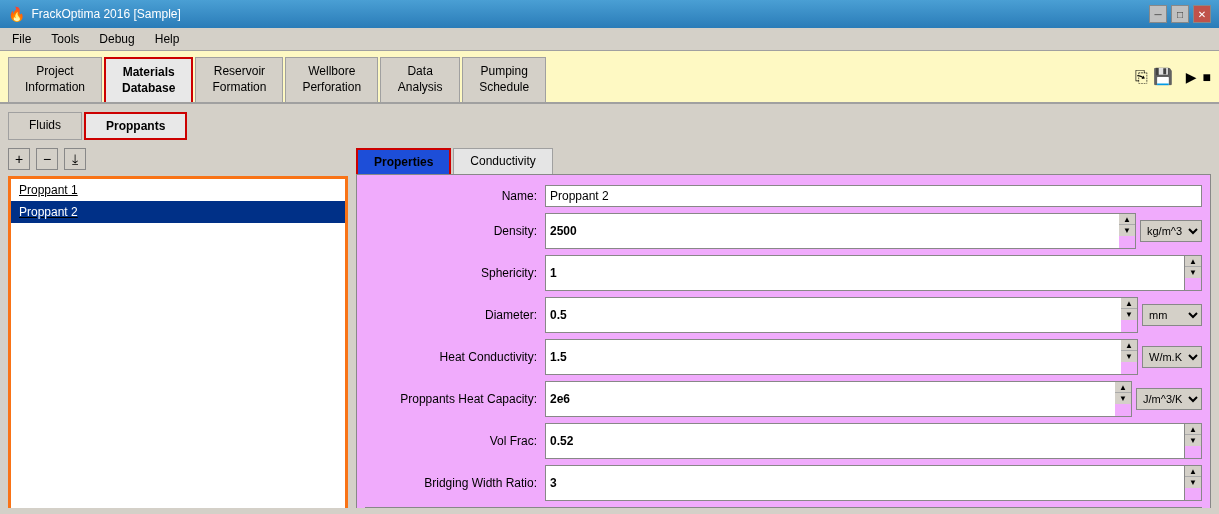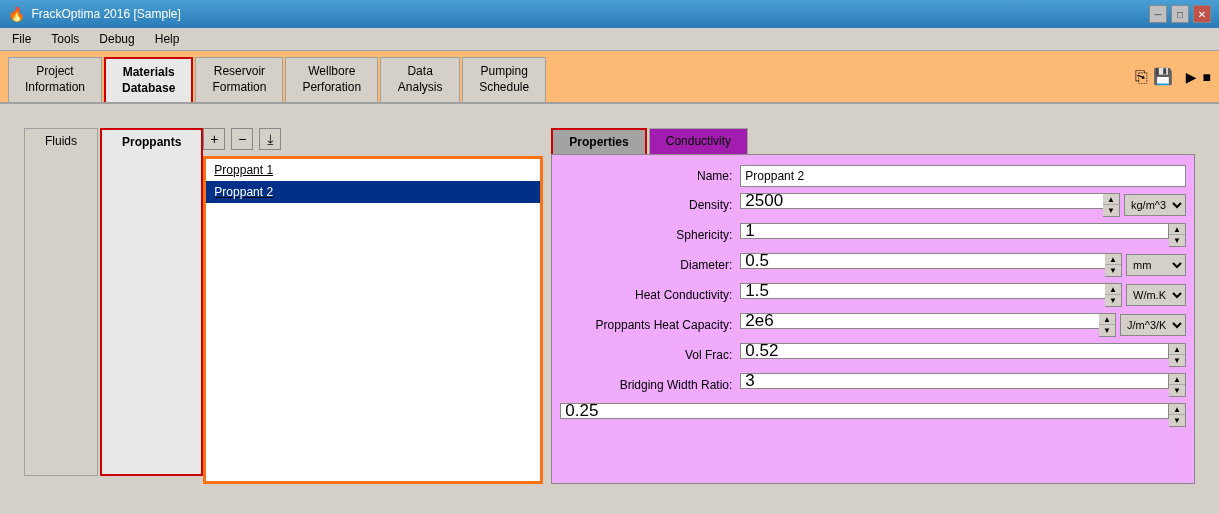--- a/index.html
+++ b/index.html
@@ -37,21 +37,21 @@
     }
     .menu-item {
       padding: 2px 8px;
       cursor: pointer;
       font-size: 12px;
       color: #000;
     }
 
     
     .nav-tabs {
-      background: #fdba74;
+      background: #fef9c3;
       display: flex;
       padding: 6px 8px 0 8px;
       gap: 2px;
       border-bottom: 2px solid #a0a0a0;
     }
     .nav-tab {
       padding: 6px 16px;
       background: #d4d0c8;
       border: 1px solid #a0a0a0;
       border-bottom: none;
@@ -71,22 +71,23 @@
       margin-left: auto;
       display: flex;
       align-items: center;
       gap: 6px;
       padding-bottom: 6px;
     }
 
     
     .content-area {
       background: #d4d0c8;
-      padding: 24px;
-      display: flex;
+      padding: 8px;
+      display: flex;
+      flex-direction: column;
       height: calc(514px - 28px - 26px - 56px);
     }
 
     
     .sub-tabs {
       display: flex;
       gap: 2px;
       margin-bottom: 8px;
     }
     .sub-tab {
@@ -150,28 +151,28 @@
       display: flex;
       flex-direction: column;
     }
     .prop-tabs {
       display: flex;
       gap: 2px;
       margin-bottom: 0;
     }
     .prop-tab {
       padding: 5px 16px;
-      background: #a21caf;
+      background: #e5e5e5;
       border: 1px solid #a0a0a0;
       border-bottom: none;
       cursor: pointer;
       font-size: 12px;
     }
     .prop-tab.active {
-      background: #a3a3a3;
+      background: #1d4ed8;
       border: 2px solid #cc0000;
       border-bottom: none;
       font-weight: bold;
     }
     .prop-content {
       border: 1px solid #888;
       background: #f0abfc;
       flex: 1;
       padding: 10px 8px;
       overflow-y: auto;
@@ -196,27 +197,28 @@
       padding: 2px 4px;
       font-size: 12px;
       outline: none;
     }
     .form-input-with-spinner {
       display: flex;
       flex: 1;
     }
     .spinner-input {
       flex: 1;
-      height: 16px;
+      height: 36px;
       border: 1px solid #888;
       background: white;
       padding: 2px 4px;
-      font-size: 17px;
+      font-size: 12px;
       border-right: none;
       outline: none;
+      font-weight: bold;
     }
     .spinner-btns {
       display: flex;
       flex-direction: column;
       border: 1px solid #888;
       border-left: none;
     }
     .spinner-btn {
       width: 16px;
       height: 11px;

